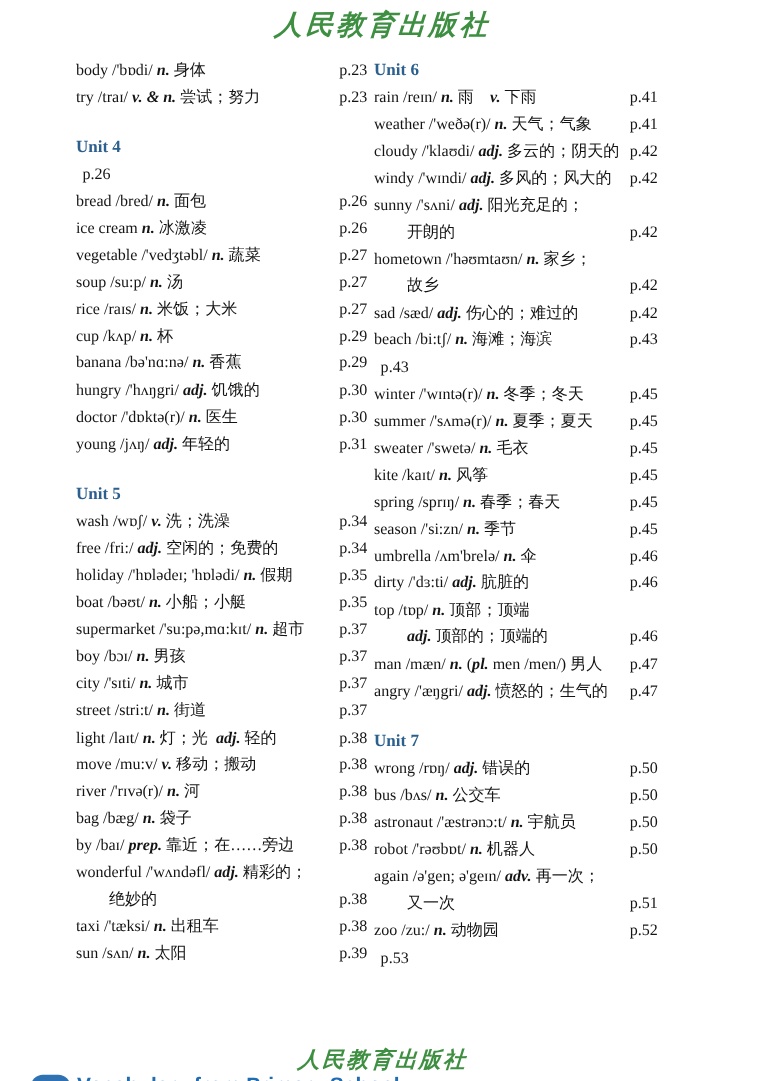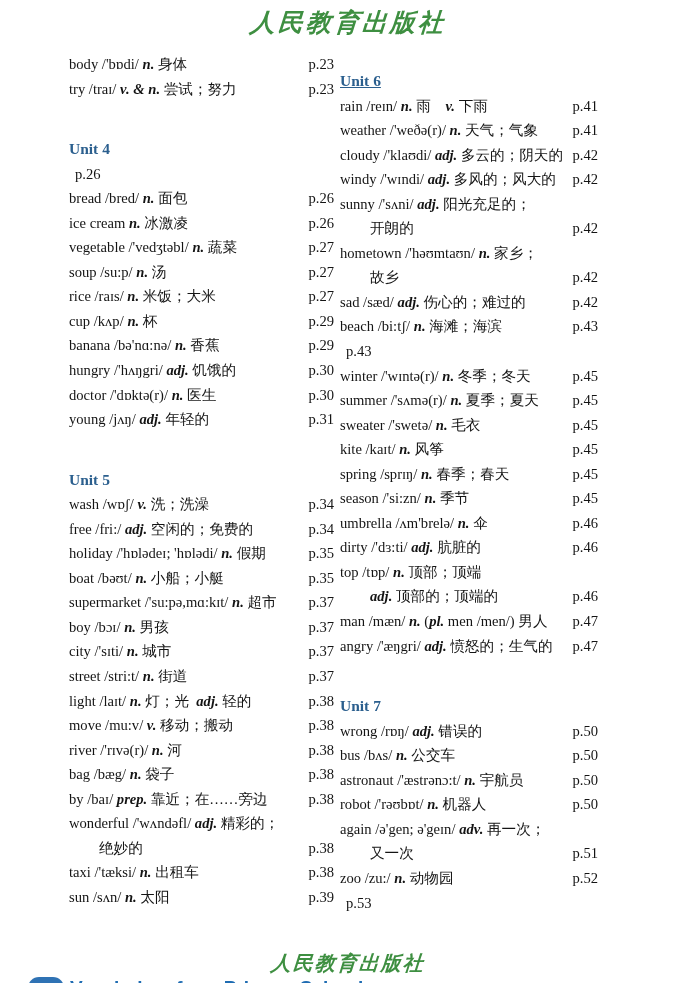--- a/index.html
+++ b/index.html
@@ -11,24 +11,24 @@
     position:absolute;top:6px;left:0;width:100%;text-align:center;
     font-size:25px;font-weight:bold;font-style:italic;color:#3e8f41;
     letter-spacing:3px;transform:skewX(-4deg);
   }
   .columns{position:absolute;top:52px;left:57px;width:582px;}
   .col{position:absolute;top:0;}
   .col-left{left:12px;width:265px;}
   .col-right{left:283px;width:258px;}
   .unit-heading{
     color:#2b5f8e;font-weight:bold;font-size:15.5px;
-    height:24.55px;line-height:24.55px;margin-top:36px;
+    height:24.55px;line-height:24.55px;margin-top:21px;
     font-family:"Liberation Serif","DejaVu Serif",serif;
   }
-  .unit-heading.first{margin-top:17px;text-decoration:underline;}
+  .unit-heading.first{margin-top:0;}
   .entry-line{
     display:flex;justify-content:space-between;align-items:baseline;
     height:24.55px;line-height:24.55px;font-size:14.6px;
   }
   .entry-text{white-space:pre-wrap;flex:1 1 auto;overflow:hidden;}
   .entry-line.cont .entry-text{padding-left:30px;}
   .entry-page{flex:0 0 auto;padding-left:6px;}
   .pos{font-weight:bold;font-style:italic;}
   .footer{
     position:absolute;left:28px;top:976px;height:23px;

